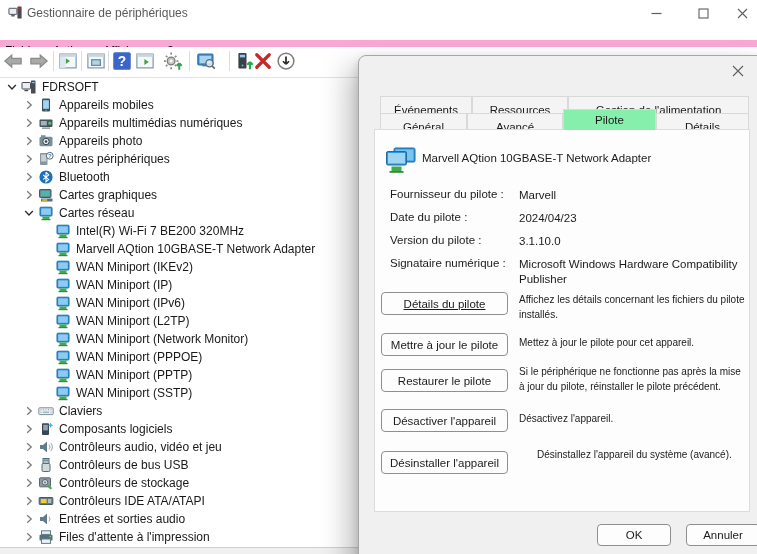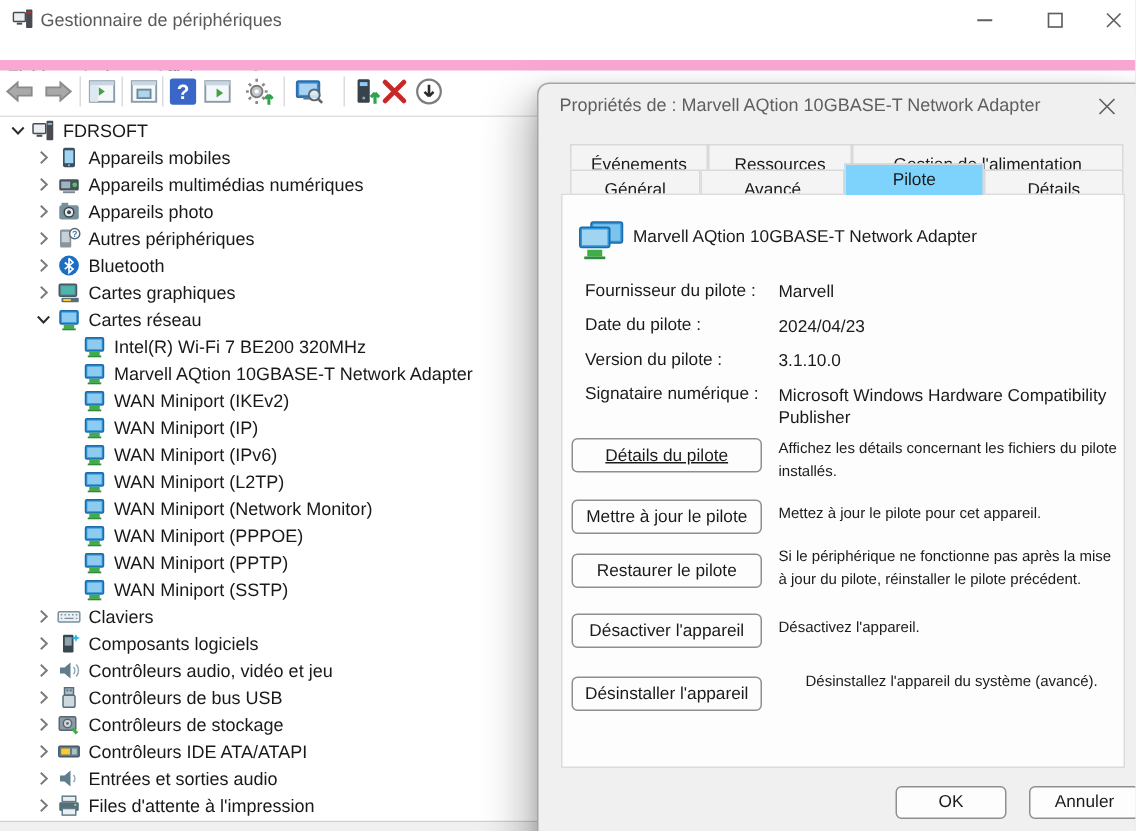--- a/index.html
+++ b/index.html
@@ -25,21 +25,21 @@
   .ticon svg{width:16px;height:16px;display:block}
   .tlabel{margin-left:5px;color:#191919}
   
   #dialog{position:absolute;left:358px;top:55px;width:406px;height:516px;background:#f0f0f0;
           border:1px solid #a6a6a6;border-radius:8px 8px 0 0;
           box-shadow:-10px 12px 28px rgba(0,0,0,.25),0 4px 10px rgba(0,0,0,.15);z-index:10}
   #dlg-title{position:absolute;left:14px;top:7px;color:#5f5f5f;white-space:nowrap}
   #dlg-close{position:absolute;left:366px;top:4px;width:26px;height:22px;display:flex;align-items:center;justify-content:center;color:#5f5f5f}
   .tab{position:absolute;height:27px;background:#f4f4f4;border:1px solid #d9d9d9;display:flex;align-items:center;
        justify-content:center;font-size:11.5px;box-sizing:border-box;color:#1a1a1a}
-  .tab.sel{background:#7dd3fc;border-bottom:none;z-index:3;height:21px}
+  .tab.sel{background:#86efac;border-bottom:none;z-index:3;height:21px}
   #tab-page{position:absolute;left:15px;top:73px;width:376px;height:383px;background:#fdfdfd;border:1px solid #dcdcdc;box-sizing:border-box}
   #device-icon{position:absolute;left:10px;top:17px;width:32px;height:27px}
   #device-name{position:absolute;left:47px;top:22px;font-size:11.5px}
   .flabel{position:absolute;left:15px;font-size:11.5px}
   .fvalue{position:absolute;left:144px;width:240px;font-size:11.5px;line-height:15px}
   .act-btn{position:absolute;left:6px;width:127px;height:23px;background:#fdfdfd;border:1px solid #8f8f8f;border-radius:4px;
            font-size:11.5px;display:flex;align-items:center;justify-content:center;box-sizing:border-box;cursor:default}
   .act-desc{position:absolute;left:144px;width:230px;font-size:10px;line-height:15px}
   .dlg-btn{position:absolute;top:468px;width:74px;height:22px;background:#fdfdfd;border:1px solid #8f8f8f;border-radius:4px;
            font-size:11.5px;display:flex;align-items:center;justify-content:center;box-sizing:border-box;cursor:default}
@@ -525,21 +525,20 @@
               <circle cx="12.2" cy="7.6" r="0.8" fill="#9ccc65"></circle>
               <rect x="3.5" y="10" width="9" height="4.4" fill="#eceff1" stroke="#607d8b"></rect>
             </svg>
           </span>
           <span class="tlabel">Files d'attente à l'impression</span>
         </div>
       </div>
   </div>
 
   <div id="dialog">
-    <span id="dlg-title">Propriétés de : Marvell AQtion 10GBASE-T Network Adapter</span>
     <span id="dlg-close">
       <svg width="12" height="12" viewBox="0 0 12 12">
           <path d="M1 1l10 10M11 1L1 11" stroke="#5f5f5f" stroke-width="1.1"></path>
         </svg>
     </span>
     <div id="tabs">
         <div class="tab" style="left: 21px; top: 40px; width: 92px;">Événements</div>
         <div class="tab" style="left: 113px; top: 40px; width: 96px;">Ressources</div>
         <div class="tab" style="left: 209px; top: 40px; width: 181px;">Gestion de l'alimentation</div>
         <div class="tab" style="left: 21px; top: 57px; width: 87px;">Général</div>

